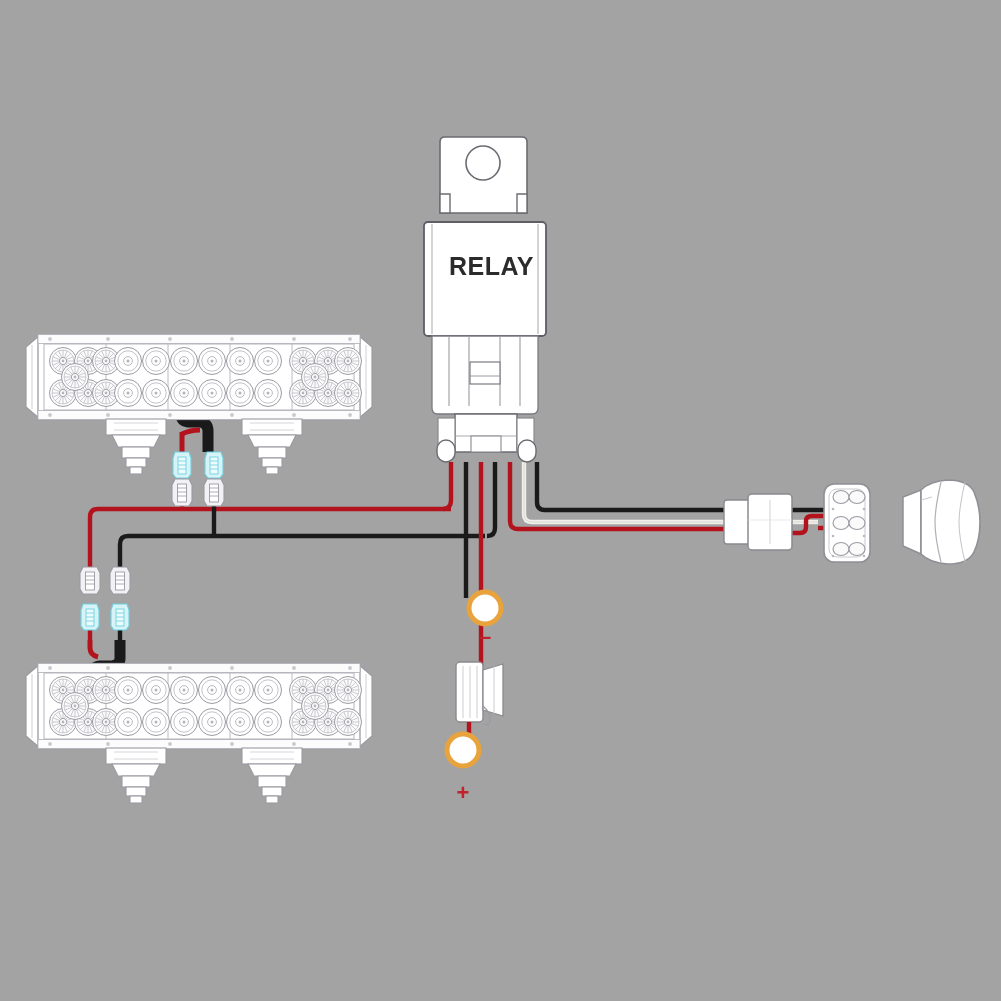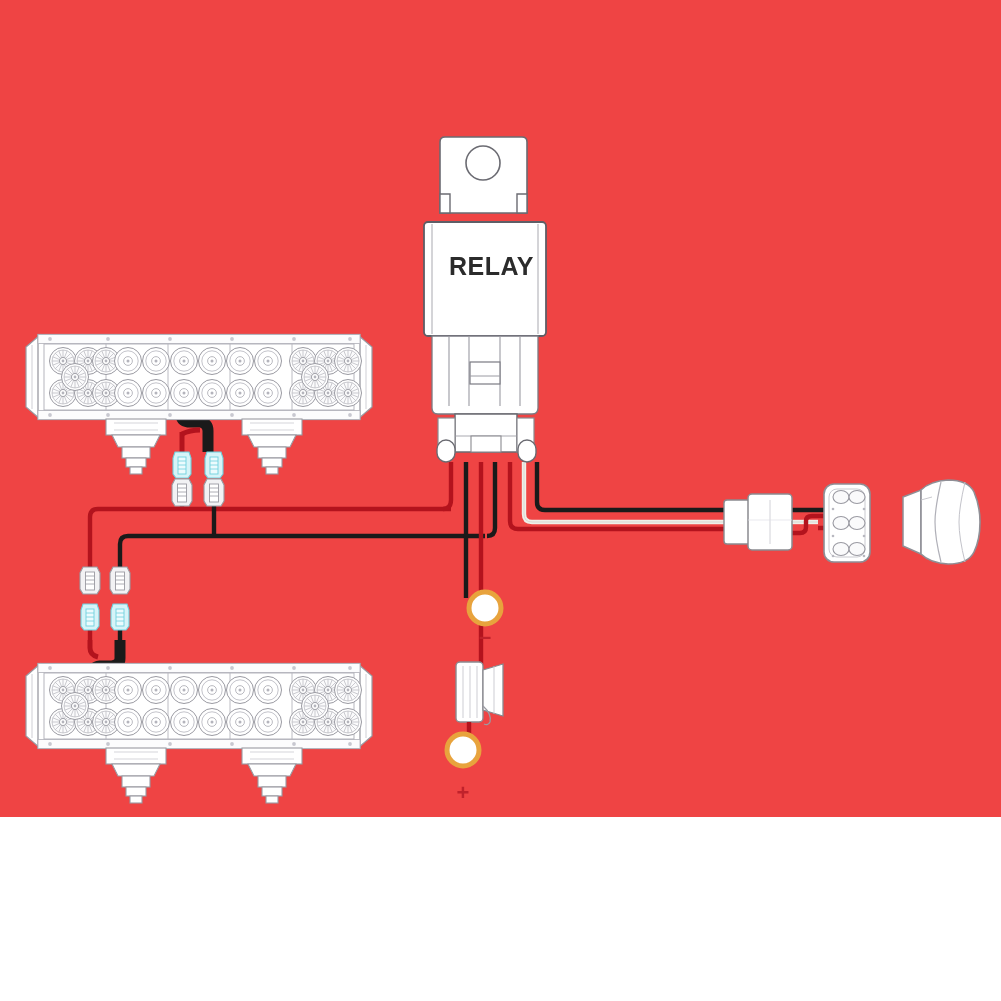--- a/index.html
+++ b/index.html
@@ -10,22 +10,22 @@
   }
   body {
     width: 1001px;
     height: 1001px;
     overflow: hidden;
     font-family: "Liberation Sans", sans-serif;
   }
   #diagram-root {
     position: relative;
     width: 1001px;
-    height: 817px;
-    background: #ef4444;
+    height: 1001px;
+    background: #a3a3a3;
   }
   #wiring-svg {
     position: absolute;
     left: 0;
     top: 0;
     width: 1001px;
     height: 1001px;
     display: block;
   }
   .relay-label {

